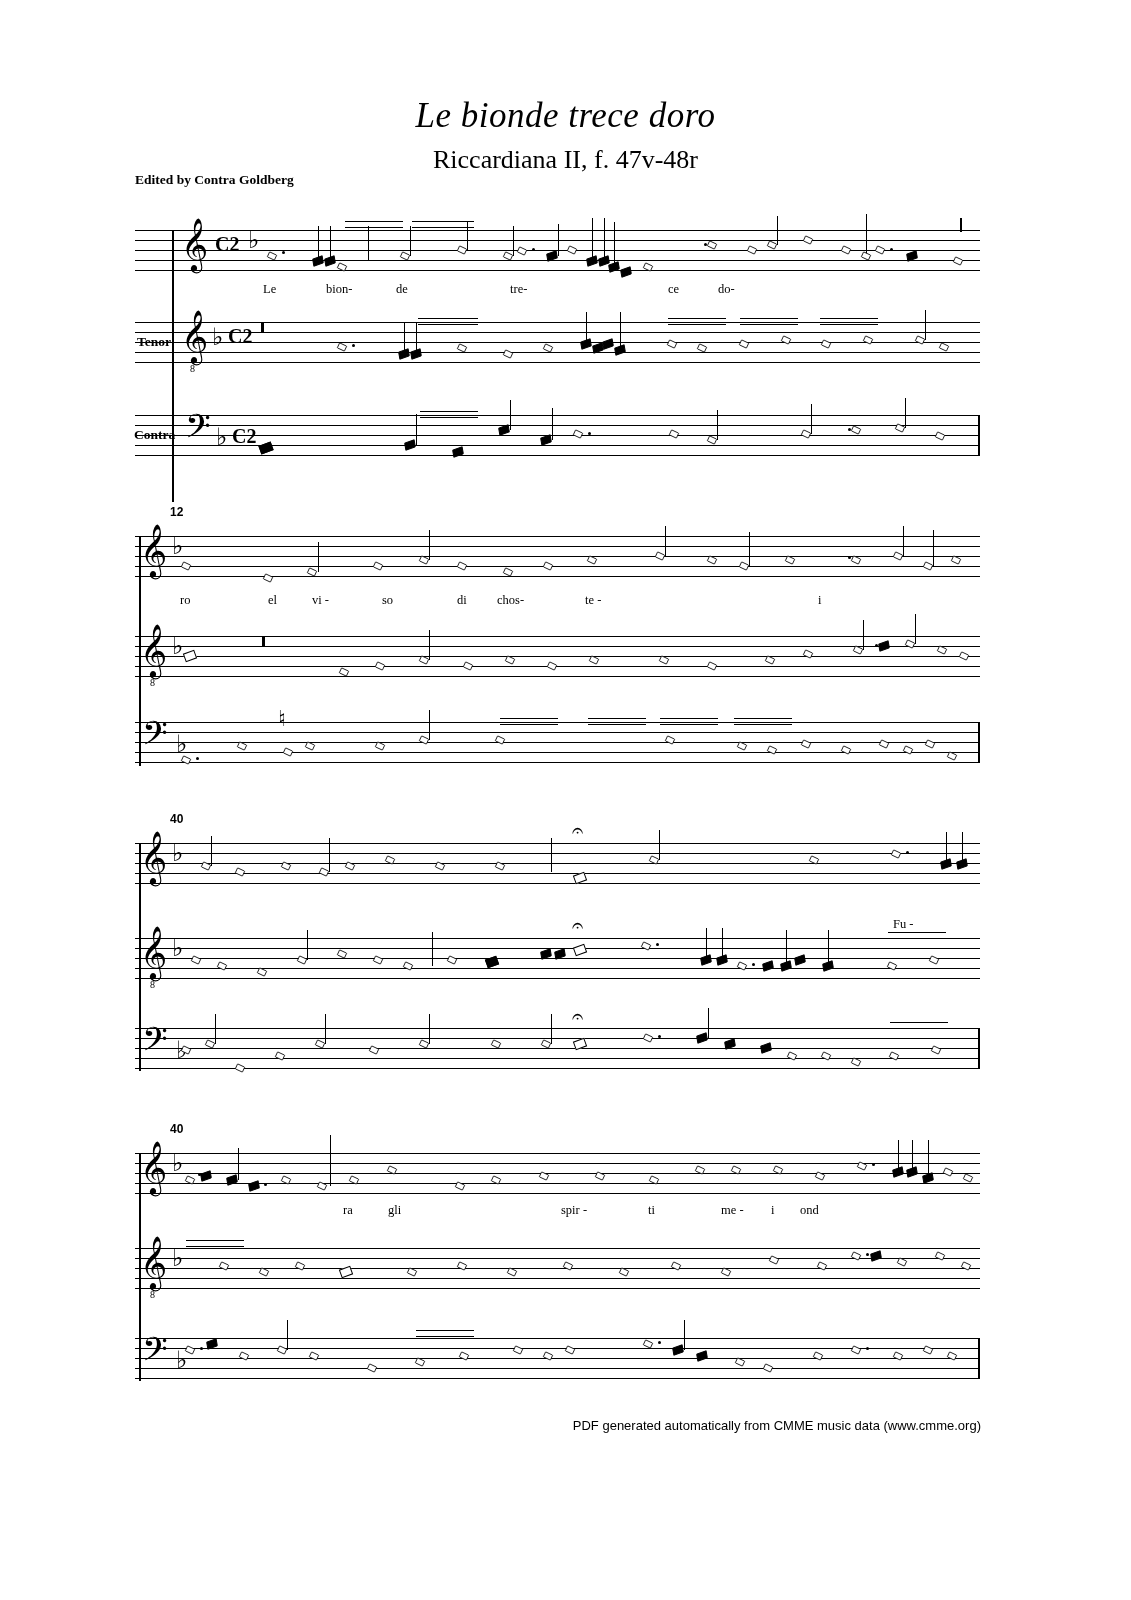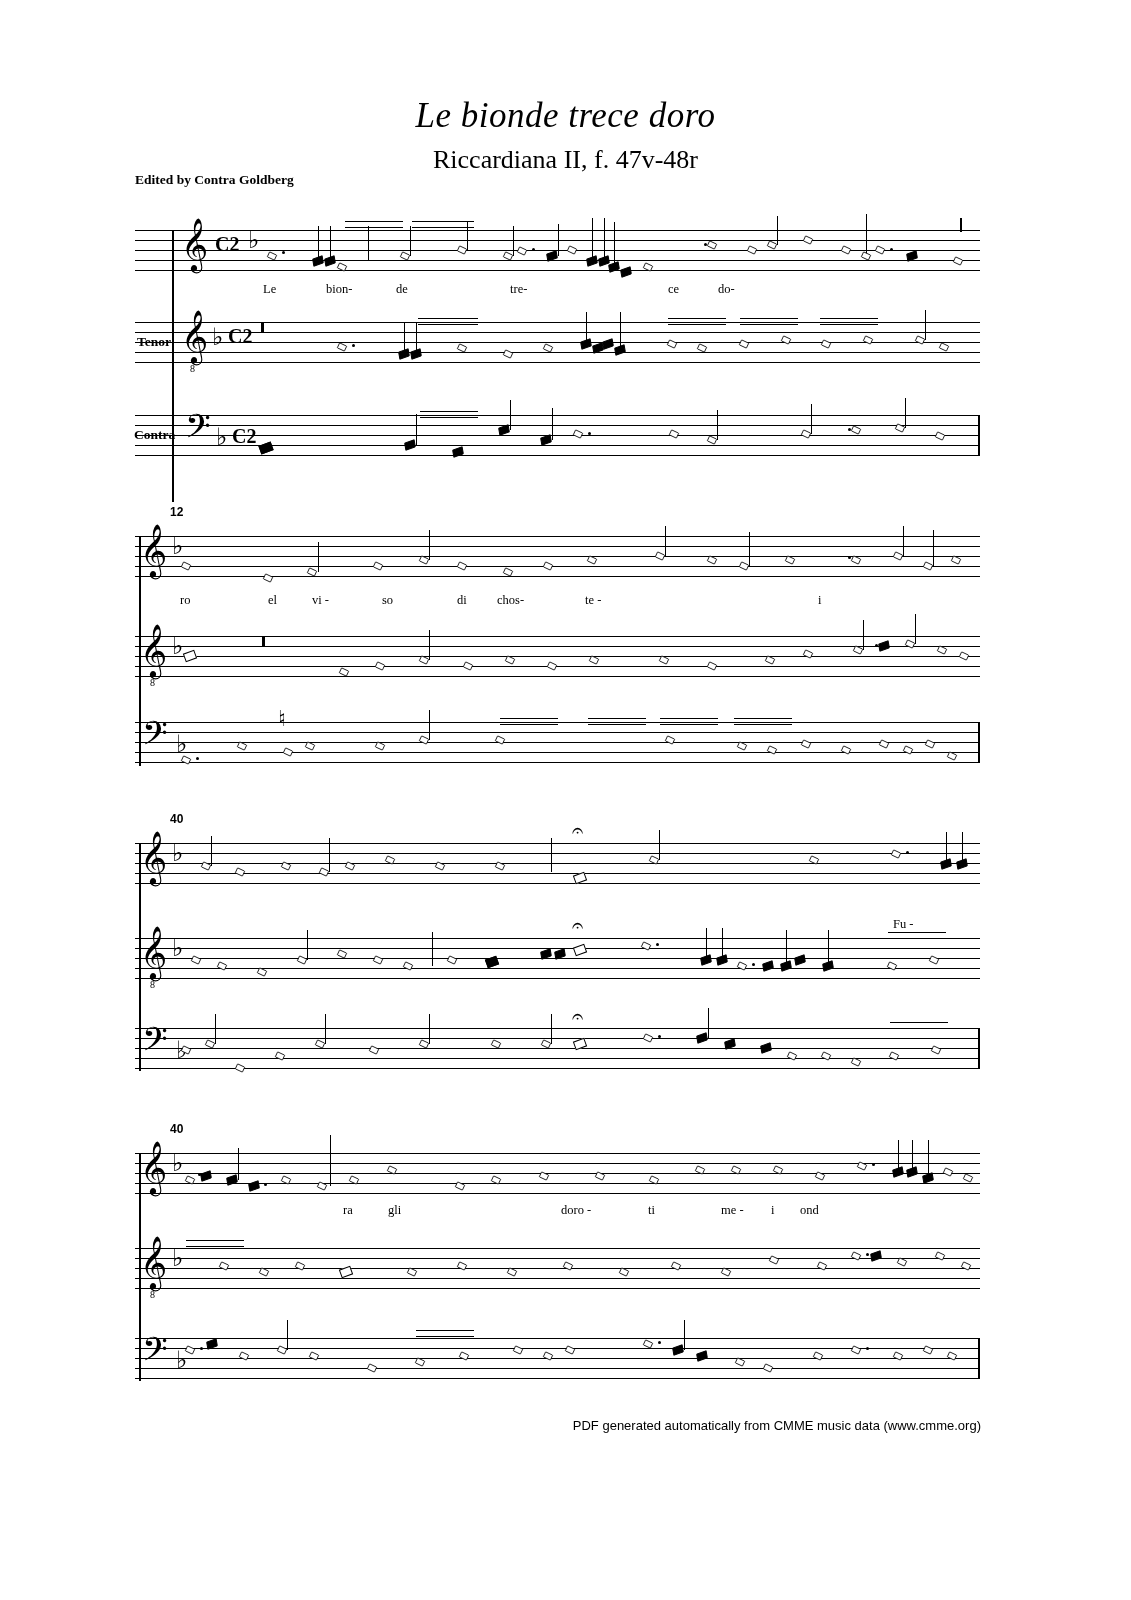--- a/index.html
+++ b/index.html
@@ -852,21 +852,21 @@
       </div>
     <div class="note diamond" style="left:948px;top:1172px;">
         <div class="head"></div>
       </div>
     <div class="note diamond" style="left:968px;top:1178px;">
         <div class="head"></div>
       </div>
 
     <div class="lyric" style="left:343px;top:1203px;">ra</div>
     <div class="lyric" style="left:388px;top:1203px;">gli</div>
-    <div class="lyric" style="left:561px;top:1203px;">doro -</div>
+    <div class="lyric" style="left:561px;top:1203px;">spir -</div>
     <div class="lyric" style="left:648px;top:1203px;">ti</div>
     <div class="lyric" style="left:721px;top:1203px;">me -</div>
     <div class="lyric" style="left:771px;top:1203px;">i</div>
     <div class="lyric" style="left:800px;top:1203px;">ond</div>
 
     <div class="staff" style="top:1248px;">
       <div class="line"></div>
         <div class="line"></div>
         <div class="line"></div>
         <div class="line"></div>

